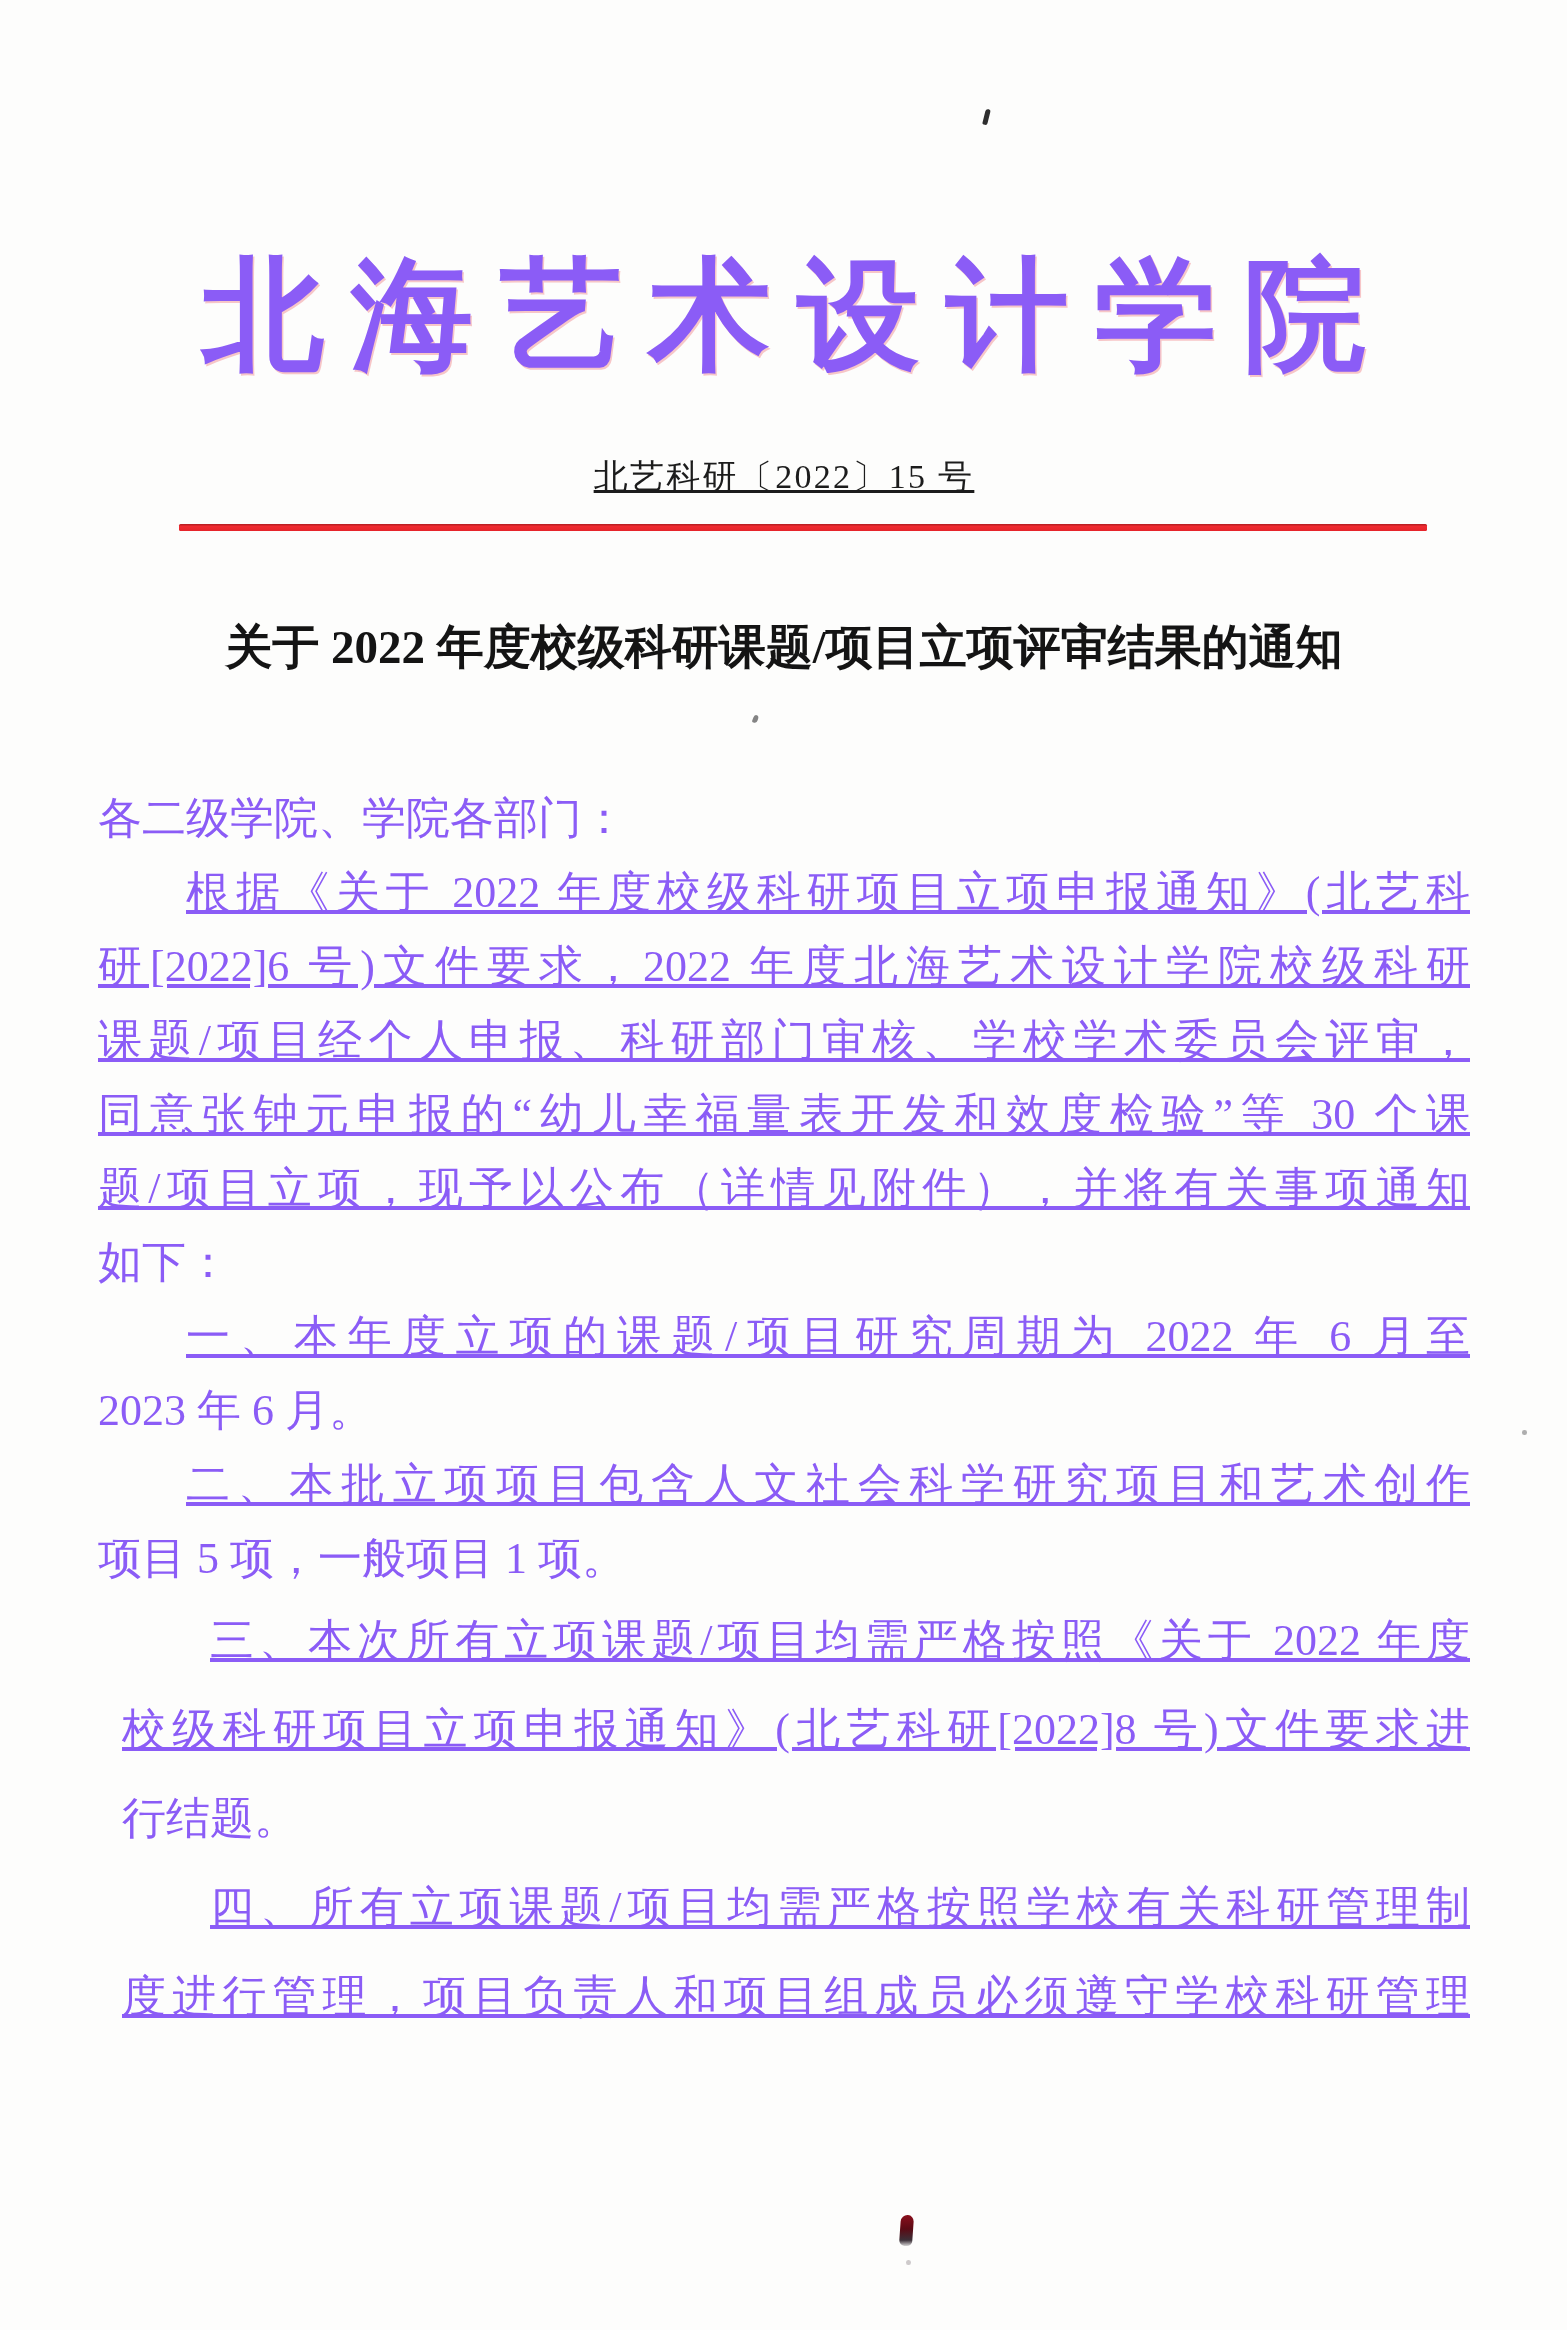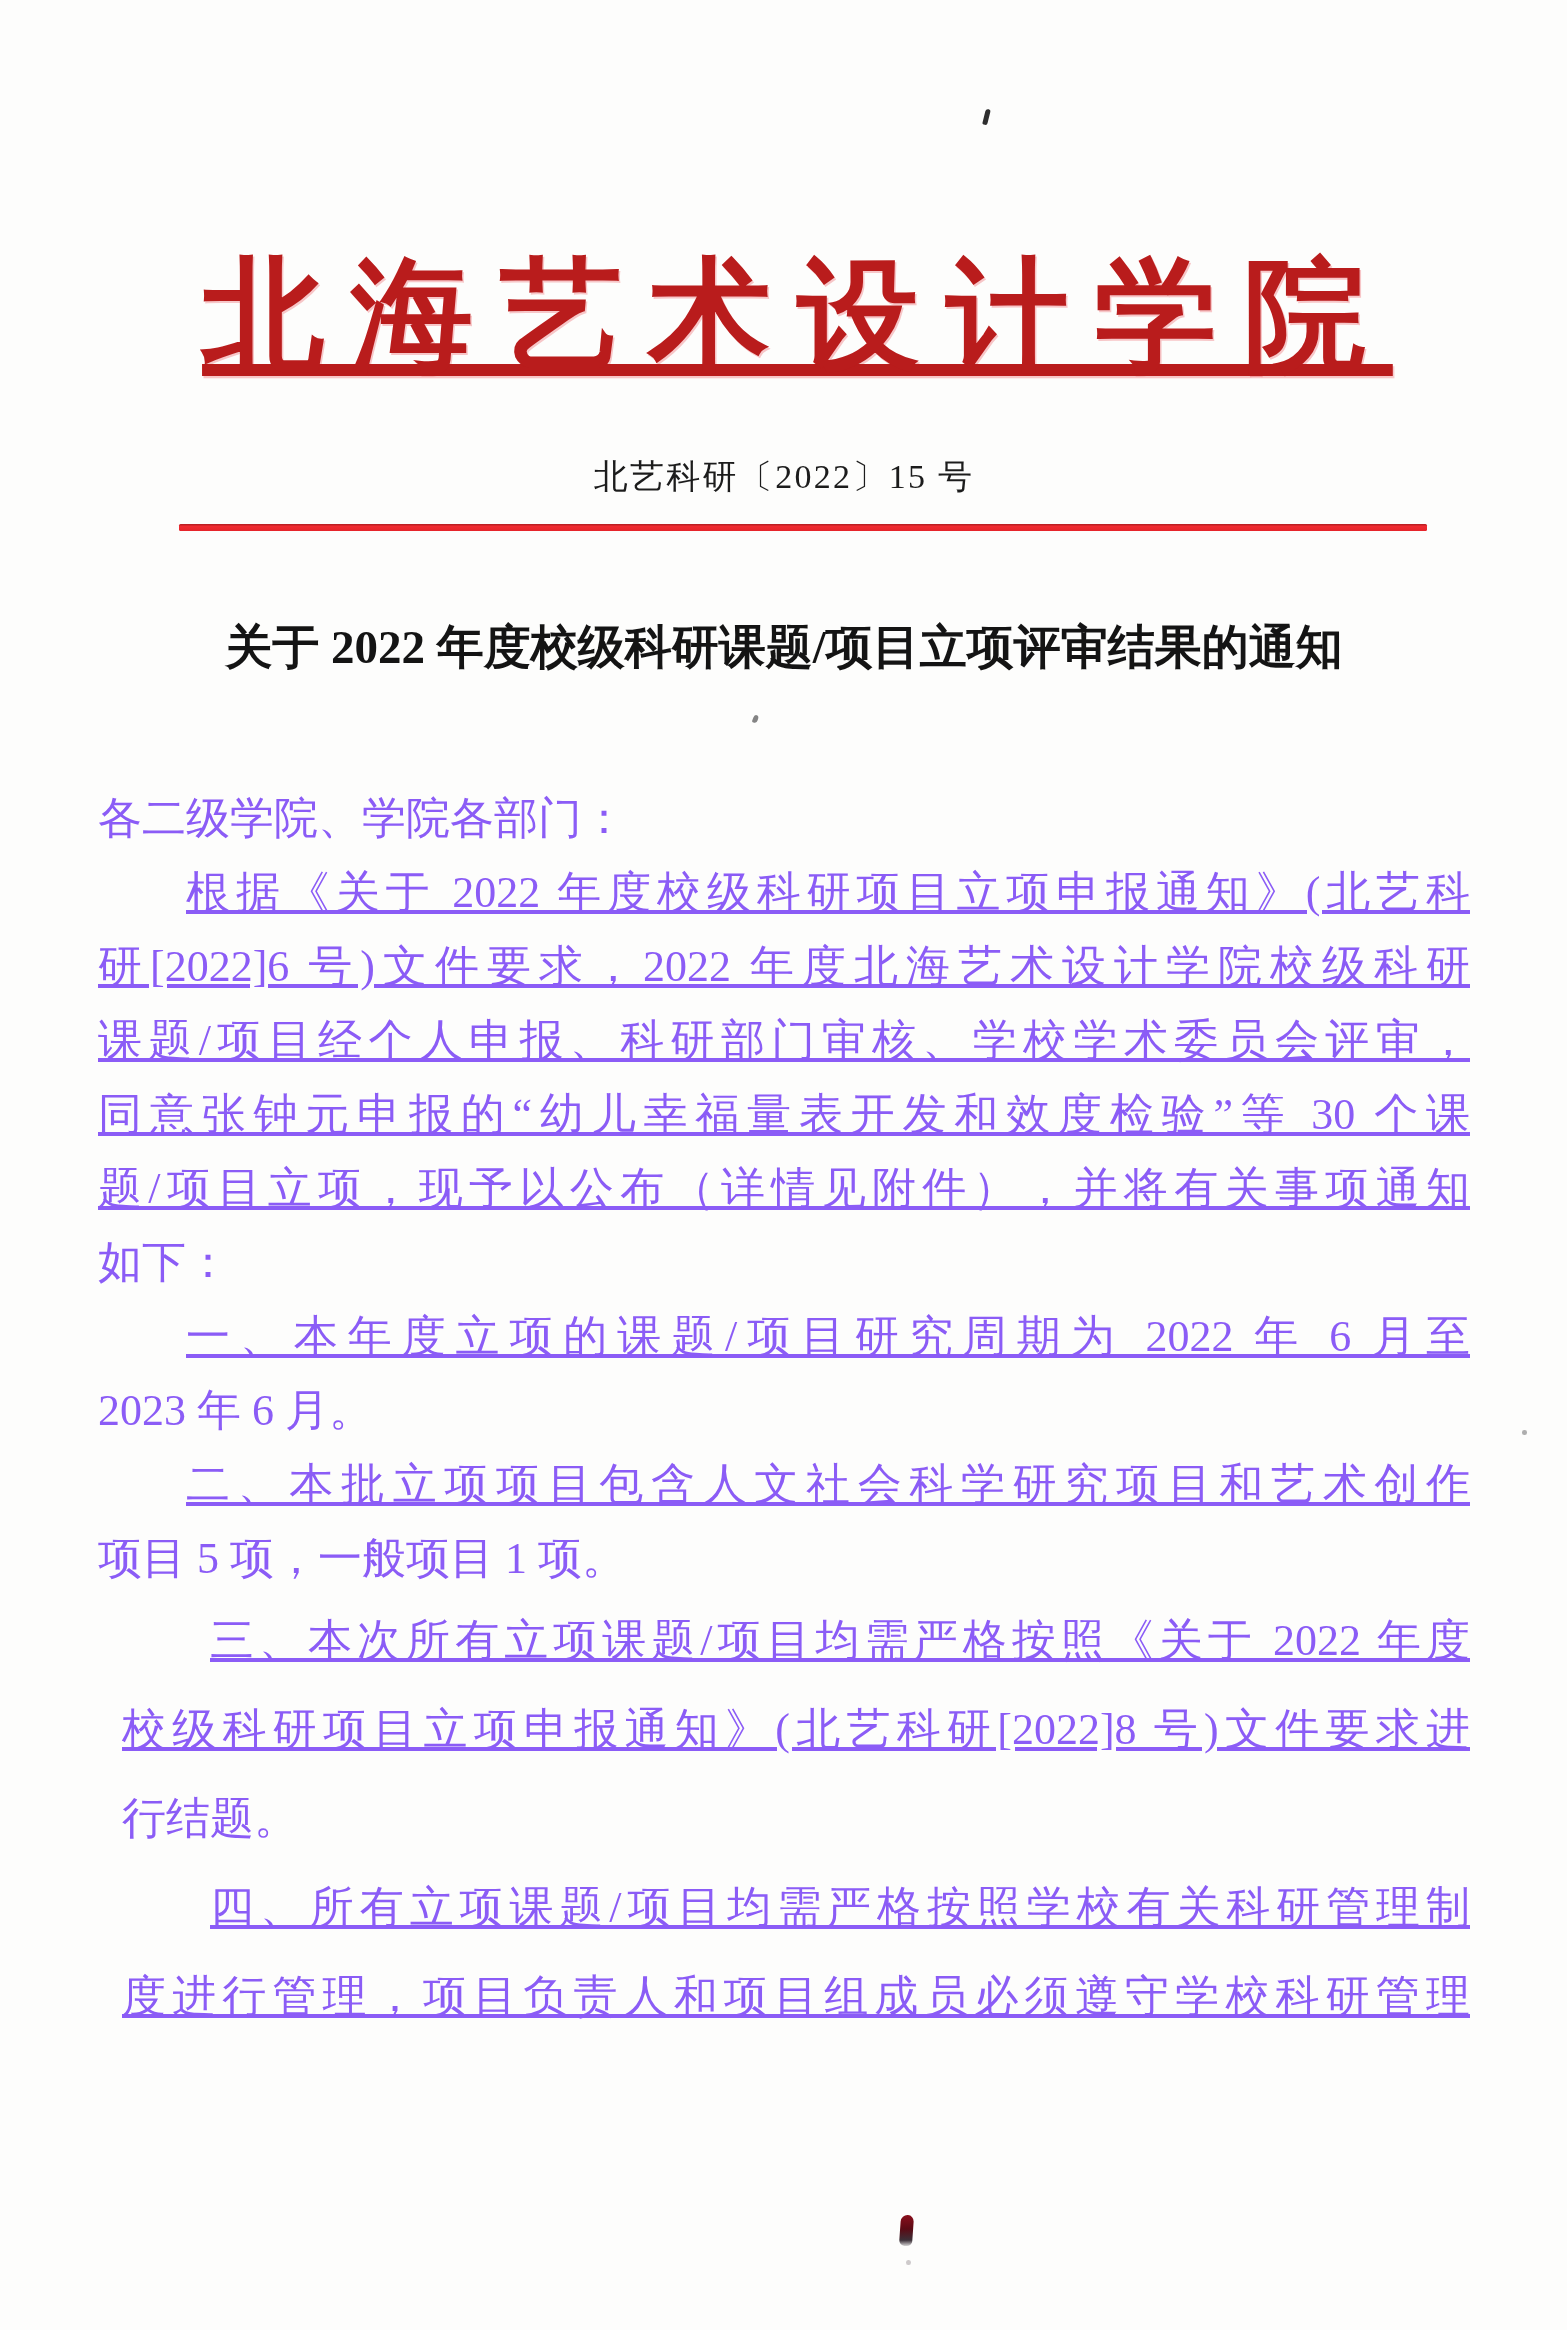--- a/index.html
+++ b/index.html
@@ -21,39 +21,39 @@
   
   .school-title {
     position: absolute;
     top: 243px;
     left: 0;
     width: 100%;
     text-align: center;
     font-size: 122px;
     line-height: 145px;
     font-weight: 900;
-    color: #b91c1c;
+    color: #8b5cf6;
     letter-spacing: 0.22em;
     text-indent: 0.22em;
     text-shadow: 1.5px 2.3px 0 rgba(232,35,42,0.25);
     white-space: nowrap;
-    text-decoration: underline;
   }
   .doc-number {
     position: absolute;
     top: 453px;
     left: 0;
     width: 100%;
     text-align: center;
     font-size: 34px;
     line-height: 47px;
     letter-spacing: 2.3px;
     color: #1c1c1c;
     font-weight: 500;
     white-space: nowrap;
+    text-decoration: underline;
   }
   .red-rule {
     position: absolute;
     top: 524px;
     left: 179px;
     width: 1248px;
     height: 6.9px;
     background: linear-gradient(#b01c20, #ef2a30 35%, #e5242a);
     border-radius: 1.5px;
   }

